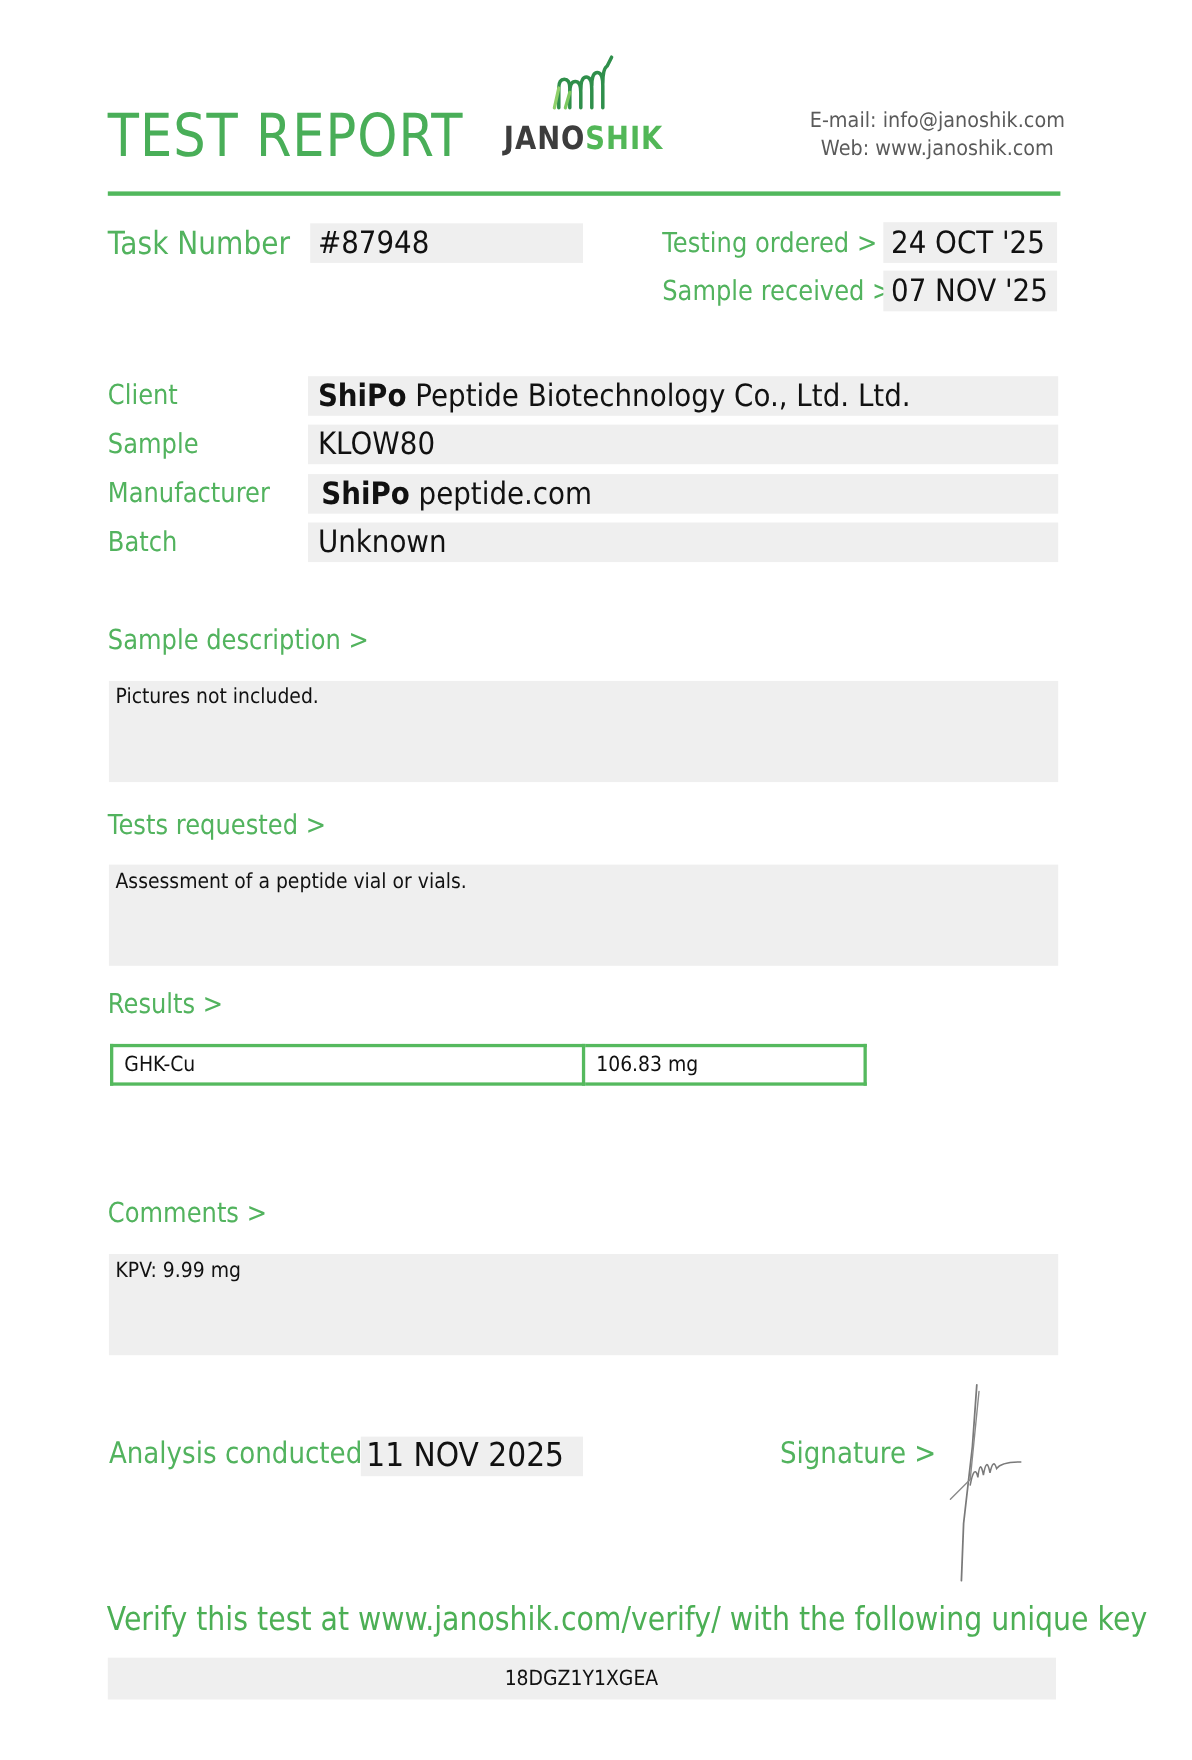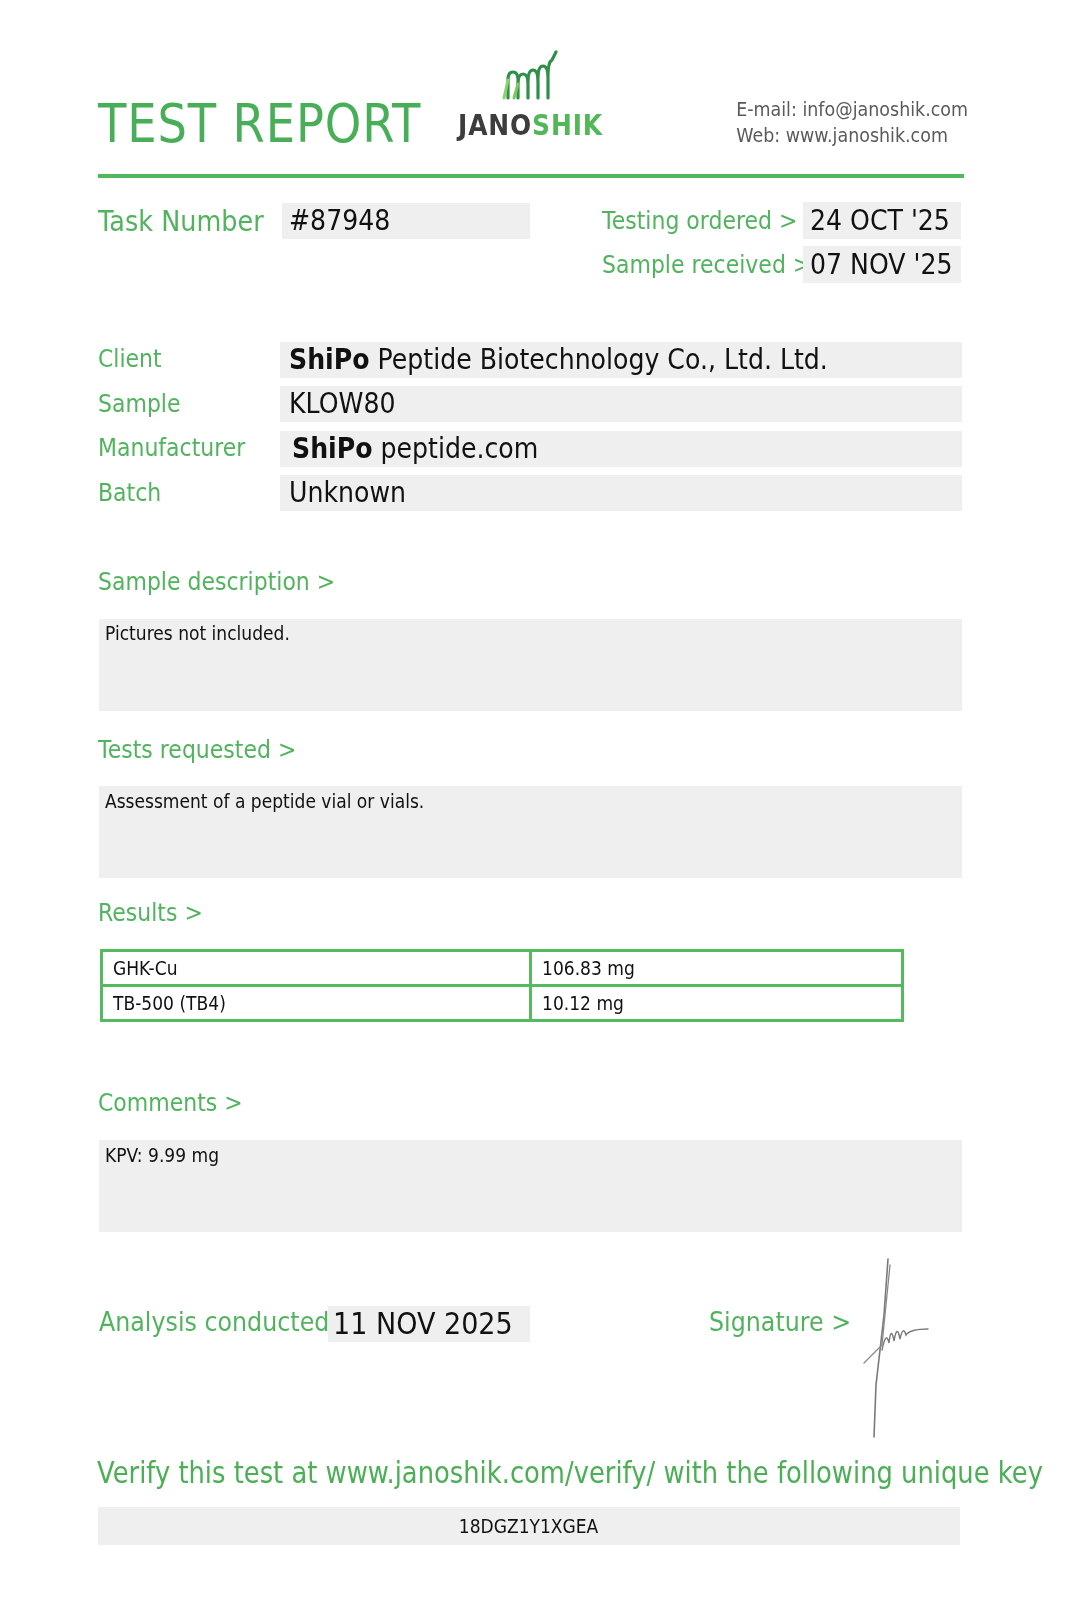--- a/index.html
+++ b/index.html
@@ -8,21 +8,21 @@
     .abs { position: absolute; }
     .gray-field { background: #efefef; }
 
     #title { left: 98px; top: 92px; font-size: 54px; letter-spacing: 1px; color: #49ae58; font-weight: normal; transform: scaleX(0.86); transform-origin: left top; white-space: nowrap; }
 
     #logo { left: 458px; top: 48px; width: 150px; height: 96px; }
     #logo-word { position: absolute; left: 0; top: 60px; font-size: 29px; font-weight: bold; letter-spacing: 1px; white-space: nowrap; transform: scaleX(0.86); transform-origin: left top; }
     #logo-word .dark { color: #3d3d3d; }
     #logo-word .lite { color: #52b757; }
 
-    #contact { right: 116px; top: 96px; text-align: left; font-size: 19px; color: #5a5a5a; line-height: 26px; }
+    #contact { right: 116px; top: 96px; text-align: center; font-size: 19px; color: #5a5a5a; line-height: 26px; }
     #contact div { transform: scaleX(0.92); transform-origin: right center; white-space: nowrap; }
 
     #rule { left: 98px; top: 174px; width: 866px; height: 4px; background: #52b85d; }
 
     .label-lg { font-size: 29px; color: #52b35e; white-space: nowrap; transform: scaleX(0.88); transform-origin: left center; }
     .label-md { font-size: 25px; color: #52b35e; white-space: nowrap; transform: scaleX(0.88); transform-origin: left center; }
     .value-lg { font-size: 28px; color: #111; white-space: nowrap; transform: scaleX(0.9); transform-origin: left center; }
 
     #task-label { left: 98px; top: 204px; }
     #task-value-box { left: 282px; top: 203px; width: 248px; height: 36px; }
@@ -37,21 +37,21 @@
 
     .info-label { left: 98px; font-size: 25px; color: #52b35e; white-space: nowrap; transform: scaleX(0.88); transform-origin: left center; }
     .info-box { left: 280px; width: 682px; height: 36px; }
     .info-value { left: 289px; font-size: 28px; color: #111; white-space: nowrap; transform: scaleX(0.9); transform-origin: left center; }
     .bold-word { font-weight: bold; }
 
     .section-title { left: 98px; font-size: 25px; color: #52b35e; white-space: nowrap; transform: scaleX(0.88); transform-origin: left center; }
     .text-box { left: 99px; width: 863px; height: 92px; }
     .box-text { left: 105px; font-size: 19px; color: #111; white-space: nowrap; transform: scaleX(0.9); transform-origin: left center; }
 
-    #results-table { left: 100px; top: 949px; width: 804px; border-collapse: collapse; }
+    #results-table { left: 100px; top: 949px; width: 688px; border-collapse: collapse; }
     #results-table td { border: 3px solid #55b95e; height: 32px; padding: 0 0 0 10px; font-size: 19px; color: #111; }
     #results-table td span { display: inline-block; transform: scaleX(0.9); transform-origin: left center; white-space: nowrap; }
     #results-table td.c1 { width: 416px; }
 
     #analysis-label { left: 99px; top: 1306px; font-size: 27px; }
     #analysis-box { left: 328px; top: 1306px; width: 202px; height: 36px; }
     #analysis-value { left: 333px; top: 1306px; font-size: 30px; }
     #signature-label { left: 709px; top: 1306px; font-size: 27px; }
     #signature { left: 856px; top: 1255px; width: 80px; height: 185px; }
 
@@ -119,24 +119,20 @@
 <div class="abs text-box gray-field" style="top:786px;"></div>
 <div class="abs box-text" style="top:790px;">Assessment of a peptide vial or vials.</div>
 
 <div class="abs section-title" style="top:898px;">Results &gt;</div>
 <table id="results-table" class="abs">
   <tbody>
       <tr>
     <td class="c1"><span>GHK-Cu</span></td>
     <td><span>106.83 mg</span></td>
   </tr>
-  <tr>
-    <td class="c1"><span>TB-500 (TB4)</span></td>
-    <td><span>10.12 mg</span></td>
-  </tr>
 </tbody>
   </table>
 
 <div class="abs section-title" style="top:1088px;">Comments &gt;</div>
 <div class="abs text-box gray-field" style="top:1140px;"></div>
 <div class="abs box-text" style="top:1144px;">KPV: 9.99 mg</div>
 
 <div id="analysis-label" class="abs section-title">Analysis conducted &gt;</div>
 <div id="analysis-box" class="abs gray-field"></div>
 <div id="analysis-value" class="abs value-lg">11 NOV 2025</div>

